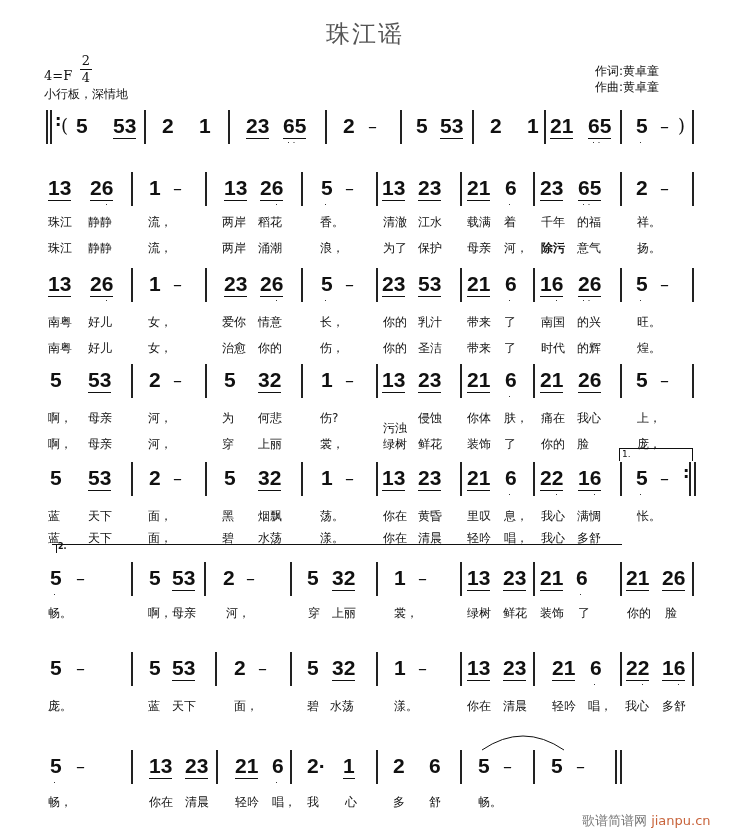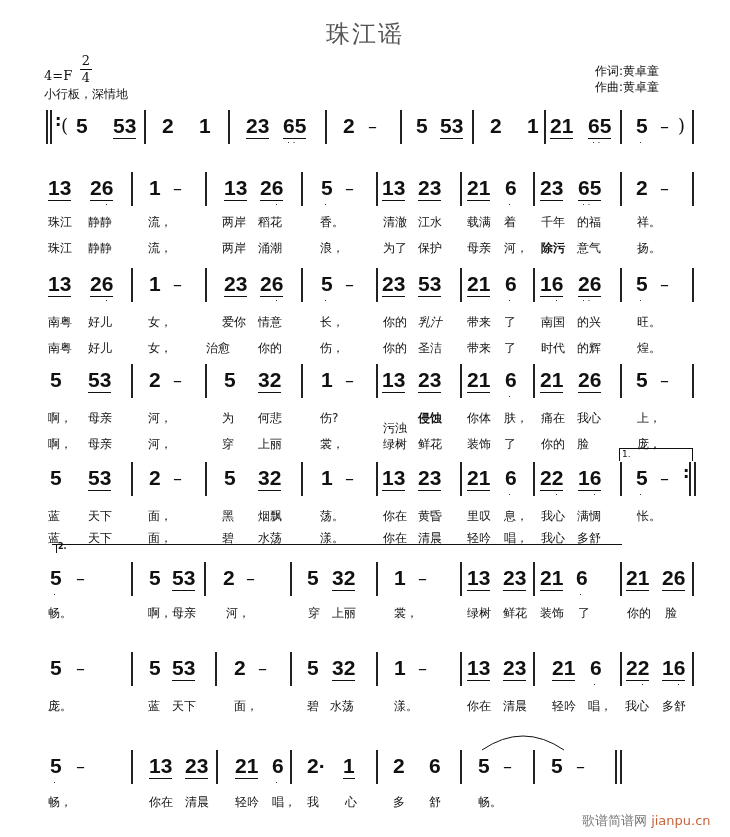--- a/index.html
+++ b/index.html
@@ -160,32 +160,32 @@
   <div class="bar" style="left:692px;"></div>
 </div>
 <div>
   <span class="lyric" style="left:48px;top:314px;">南粤</span>
   <span class="lyric" style="left:88px;top:314px;">好儿</span>
   <span class="lyric" style="left:148px;top:314px;">女，</span>
   <span class="lyric" style="left:222px;top:314px;">爱你</span>
   <span class="lyric" style="left:258px;top:314px;">情意</span>
   <span class="lyric" style="left:320px;top:314px;">长，</span>
   <span class="lyric" style="left:383px;top:314px;">你的</span>
-  <span class="lyric" style="left:418px;top:314px;font-style:italic;">乳汁</span>
+  <span class="lyric" style="left:418px;top:314px;">乳汁</span>
   <span class="lyric" style="left:467px;top:314px;">带来</span>
   <span class="lyric" style="left:504px;top:314px;">了</span>
   <span class="lyric" style="left:541px;top:314px;">南国</span>
   <span class="lyric" style="left:577px;top:314px;">的兴</span>
   <span class="lyric" style="left:637px;top:314px;">旺。</span>
 </div>
 <div>
   <span class="lyric" style="left:48px;top:340px;">南粤</span>
   <span class="lyric" style="left:88px;top:340px;">好儿</span>
   <span class="lyric" style="left:148px;top:340px;">女，</span>
-  <span class="lyric" style="left:206px;top:340px;">治愈</span>
+  <span class="lyric" style="left:222px;top:340px;">治愈</span>
   <span class="lyric" style="left:258px;top:340px;">你的</span>
   <span class="lyric" style="left:320px;top:340px;">伤，</span>
   <span class="lyric" style="left:383px;top:340px;">你的</span>
   <span class="lyric" style="left:418px;top:340px;">圣洁</span>
   <span class="lyric" style="left:467px;top:340px;">带来</span>
   <span class="lyric" style="left:504px;top:340px;">了</span>
   <span class="lyric" style="left:541px;top:340px;">时代</span>
   <span class="lyric" style="left:577px;top:340px;">的辉</span>
   <span class="lyric" style="left:637px;top:340px;">煌。</span>
 </div>
@@ -217,21 +217,21 @@
   <div class="bar" style="left:692px;"></div>
 </div>
 <div>
   <span class="lyric" style="left:48px;top:410px;">啊，</span>
   <span class="lyric" style="left:88px;top:410px;">母亲</span>
   <span class="lyric" style="left:148px;top:410px;">河，</span>
   <span class="lyric" style="left:222px;top:410px;">为</span>
   <span class="lyric" style="left:258px;top:410px;">何悲</span>
   <span class="lyric" style="left:320px;top:410px;">伤?</span>
   <span class="lyric" style="left:383px;top:420px;">污浊</span>
-  <span class="lyric" style="left:418px;top:410px;font-weight:bold;">侵蚀</span>
+  <span class="lyric" style="left:418px;top:410px;">侵蚀</span>
   <span class="lyric" style="left:467px;top:410px;">你体</span>
   <span class="lyric" style="left:504px;top:410px;">肤，</span>
   <span class="lyric" style="left:541px;top:410px;">痛在</span>
   <span class="lyric" style="left:577px;top:410px;">我心</span>
   <span class="lyric" style="left:637px;top:410px;">上，</span>
 </div>
 <div>
   <span class="lyric" style="left:48px;top:436px;">啊，</span>
   <span class="lyric" style="left:88px;top:436px;">母亲</span>
   <span class="lyric" style="left:148px;top:436px;">河，</span>

